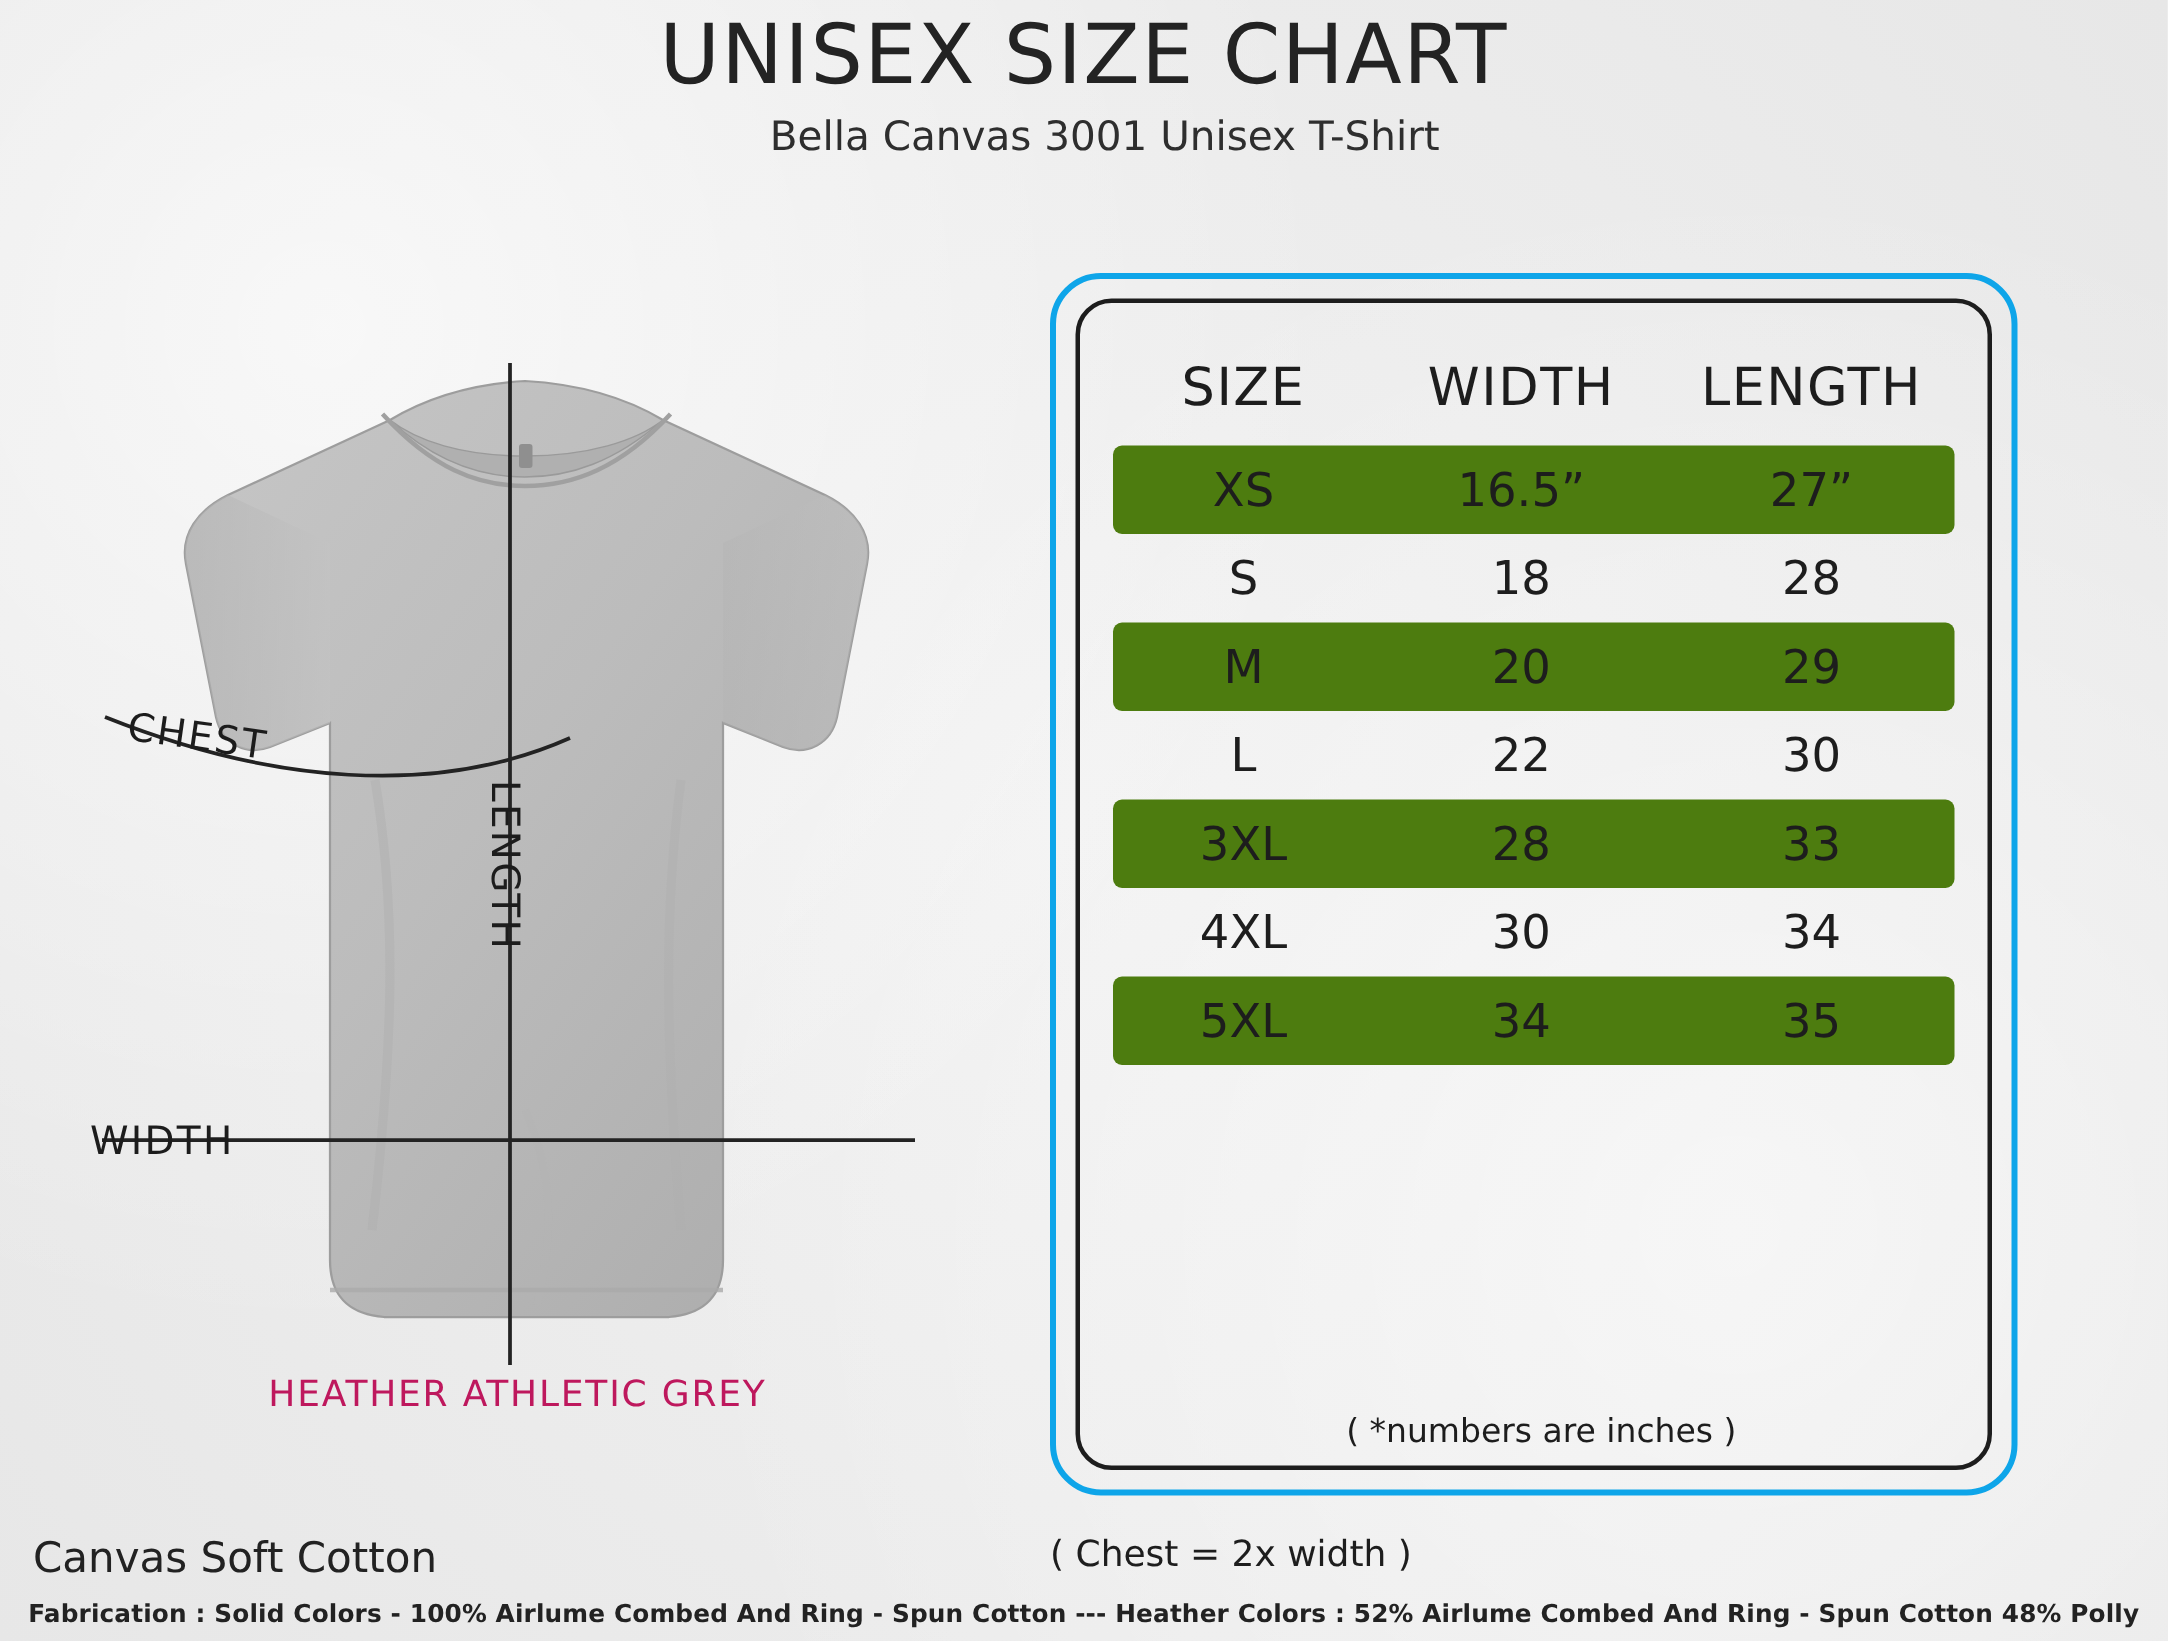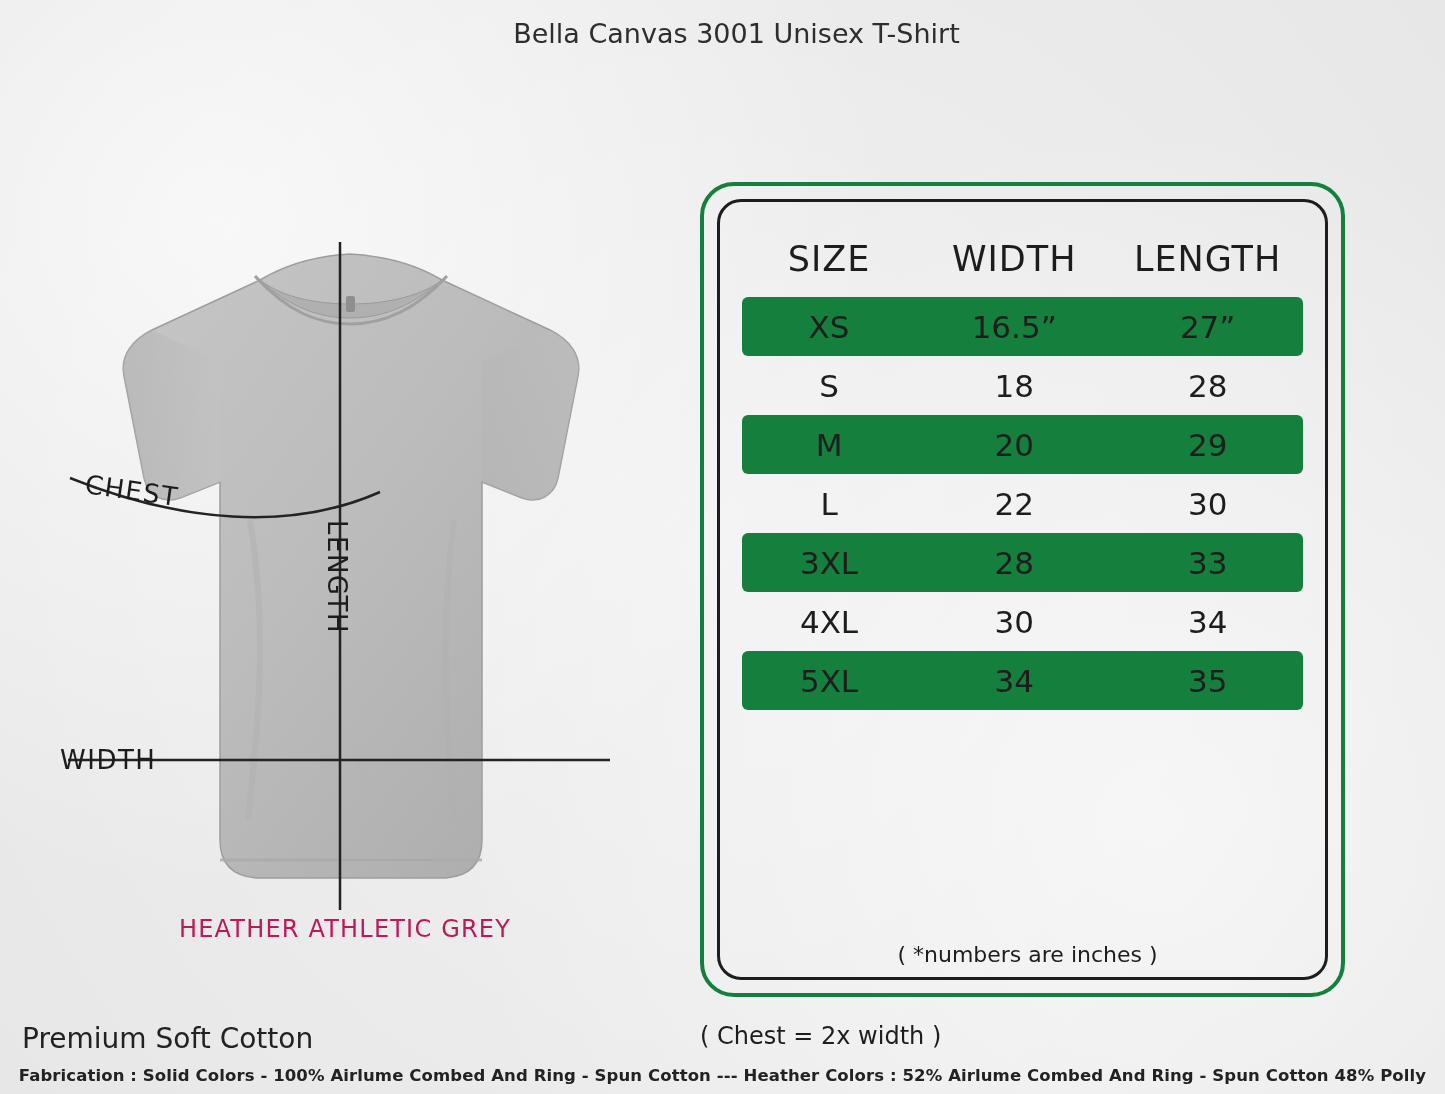--- a/index.html
+++ b/index.html
@@ -78,21 +78,21 @@
     color: #be185d;
   }
 
   
   .table-card {
     position: absolute;
     left: 700px;
     top: 182px;
     width: 645px;
     height: 815px;
-    border: 4px solid #15803d;
+    border: 4px solid #0ea5e9;
     border-radius: 34px;
     box-sizing: border-box;
   }
   .table-card-inner {
     position: absolute;
     left: 13px;
     top: 13px;
     right: 13px;
     bottom: 13px;
     border: 3px solid #1d1d1d;
@@ -122,21 +122,21 @@
   table.size-table th.col-width { width: 35%; }
   table.size-table th.col-length { width: 34%; }
   table.size-table td {
     font-size: 31px;
     text-align: center;
     height: 57px;
     color: #1d1d1d;
     font-weight: 400;
   }
   tr.shaded td {
-    background: #15803d;
+    background: #4d7c0f;
   }
   tr.shaded td:first-child {
     border-top-left-radius: 6px;
     border-bottom-left-radius: 6px;
   }
   tr.shaded td:last-child {
     border-top-right-radius: 6px;
     border-bottom-right-radius: 6px;
   }
   .table-note {
@@ -186,20 +186,21 @@
     fill: #1c1c1c;
     letter-spacing: 1.5px;
   }
 </style>
 </head>
 <body>
 
 <div class="paper-texture"></div>
 
 <div class="header">
+  <h1 class="title">UNISEX SIZE CHART</h1>
   <div class="subtitle">Bella Canvas 3001 Unisex T-Shirt</div>
 </div>
 
 <div class="shirt-panel">
   <div class="shirt-wrap">
     <svg class="shirt-svg" width="620" height="700" viewBox="0 0 620 700" xmlns="http://www.w3.org/2000/svg">
       <defs>
         <linearGradient id="shirtGrad" x1="0" y1="0" x2="1" y2="1">
           <stop offset="0%" stop-color="#c6c6c6"></stop>
           <stop offset="45%" stop-color="#bcbcbc"></stop>
@@ -307,14 +308,14 @@
           <td>35</td>
         </tr>
       </tbody>
     </table>
   </div>
   <div class="table-note">( *numbers are inches )</div>
 </div>
 
 <div class="chest-note">( Chest = 2x width )</div>
 
-<div class="premium">Premium Soft Cotton</div>
+<div class="premium">Canvas Soft Cotton</div>
 <div class="fabrication">Fabrication : Solid Colors - 100% Airlume Combed And Ring - Spun Cotton --- Heather Colors : 52% Airlume Combed And Ring - Spun Cotton 48% Polly</div>
 
 </body></html>

